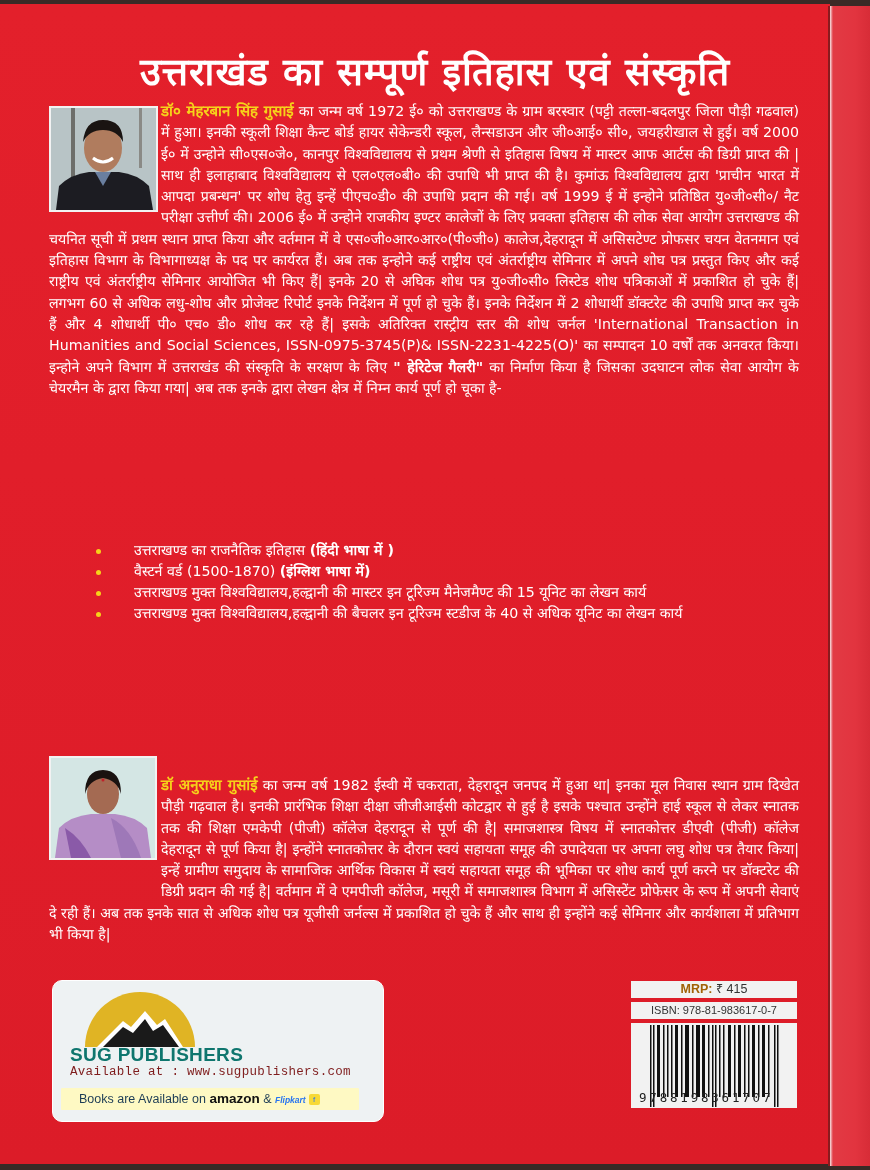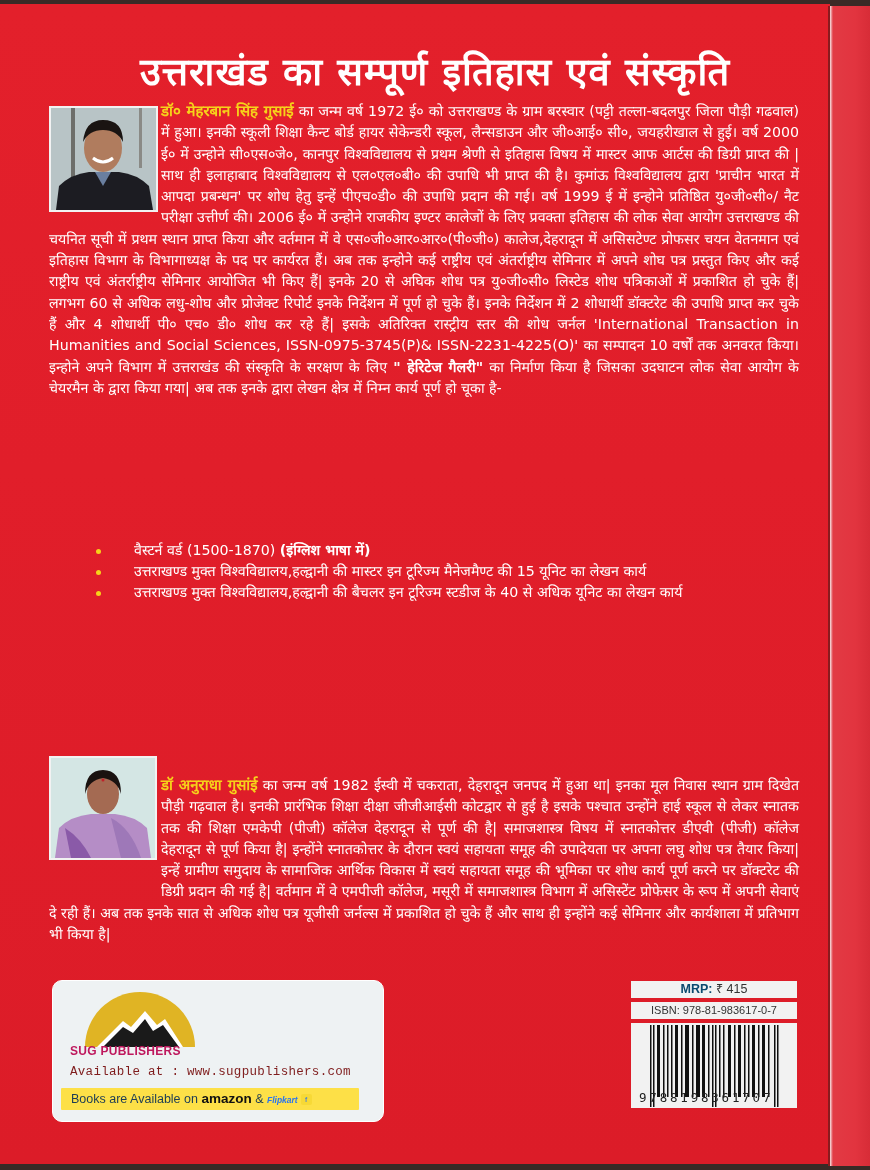--- a/index.html
+++ b/index.html
@@ -47,44 +47,44 @@
     content: ""; position: absolute; left: 6px; top: 9px; width: 5px; height: 5px;
     border-radius: 50%; background: #f6d21a;
   }
   .pub-box {
     position: absolute; left: 52px; top: 980px; width: 330px; height: 140px;
     background: #eef2f3; border-radius: 10px; border: 1px solid #ffffff;
   }
   .pub-logo { position: absolute; left: 30px; top: 8px; width: 114px; height: 60px; }
   .pub-name {
     position: absolute; left: 17px; top: 63px; font-family: "Liberation Sans", sans-serif;
-    font-size: 12px; font-weight: bold; color: #be185d; letter-spacing: 0.3px;
+    font-size: 19px; font-weight: bold; color: #0f766e; letter-spacing: 0.3px;
   }
   .pub-url {
     position: absolute; left: 17px; top: 84px; font-family: Liberation Mono, monospace;
     font-size: 12.5px; color: #7f1d1d; letter-spacing: 0.3px;
   }
   .pub-avail {
     position: absolute; left: 8px; top: 107px; width: 298px; height: 22px;
-    background: #fde047; border-radius: 1px;
+    background: #fef9c3; border-radius: 1px;
     font-family: "Liberation Sans", sans-serif; font-size: 12.5px; color: #1c3c55;
-    line-height: 22px; padding-left: 10px; box-sizing: border-box; white-space: nowrap;
+    line-height: 22px; padding-left: 18px; box-sizing: border-box; white-space: nowrap;
   }
   .amazon { font-weight: bold; color: #111; font-size: 13.5px; }
   .flipkart { font-style: italic; color: #2874f0; font-size: 8.5px; font-weight: bold; }
   .fk-icon {
     display: inline-block; width: 11px; height: 11px; background: #f7d936; border-radius: 2px;
     vertical-align: middle; margin-left: 3px; font-size: 8px; line-height: 11px; text-align: center; color: #2874f0;
   }
   .mrp, .isbn, .barcode {
     position: absolute; left: 631px; width: 166px; background: #f2f2f2;
     font-family: "Liberation Sans", sans-serif; color: #333; text-align: center;
   }
   .mrp { top: 981px; height: 17px; font-size: 12.5px; line-height: 17px; }
-  .mrp b { color: #0c4a6e; }
+  .mrp b { color: #a16207; }
   .isbn { top: 1002px; height: 17px; font-size: 11px; line-height: 17px; }
   .barcode { top: 1023px; height: 85px; }
   .bars { position: absolute; left: 19px; top: 2px; width: 130px; height: 82px; }
   .bar-digits {
     position: absolute; left: 8px; bottom: 3px; width: 150px; font-size: 12.5px;
     letter-spacing: 2.8px; color: #222; text-align: left; font-family: "DejaVu Sans Mono", monospace;
   }
 </style>
 </head>
 <body>
@@ -105,20 +105,21 @@
     <path d="M32 34 Q34 12 52 12 Q72 12 72 34 Q66 22 52 22 Q38 22 32 34 Z" fill="#1a1412"></path>
     <path d="M42 50 Q52 58 62 50" stroke="#fff" stroke-width="3" fill="none"></path>
   </svg>
 </div>
 
 <div class="bio bio1">
   <span class="float-space"></span><span class="name">डॉ० मेहरबान सिंह गुसाई</span><span> का जन्म वर्ष 1972 ई० को उत्तराखण्ड के ग्राम बरस्वार (पट्टी तल्ला-बदलपुर जिला पौड़ी गढवाल) में हुआ। इनकी स्कूली शिक्षा कैन्ट बोर्ड हायर सेकेन्डरी स्कूल, लैन्सडाउन और जी०आई० सी०, जयहरीखाल से हुई। वर्ष 2000 ई० में उन्होने सी०एस०जे०, कानपुर विश्वविद्यालय से प्रथम श्रेणी से इतिहास विषय में मास्टर आफ आर्टस की डिग्री प्राप्त की |साथ ही इलाहाबाद विश्वविद्यालय से एल०एल०बी० की उपाधि भी प्राप्त की है। कुमांऊ विश्वविद्यालय द्वारा 'प्राचीन भारत में आपदा प्रबन्धन' पर शोध हेतु इन्हें पीएच०डी० की उपाधि प्रदान की गई। वर्ष 1999 ई में इन्होने प्रतिष्ठित यु०जी०सी०/ नैट परीक्षा उत्तीर्ण की। 2006 ई० में उन्होने राजकीय इण्टर कालेजों के लिए प्रवक्ता इतिहास की लोक सेवा आयोग उत्तराखण्ड की चयनित सूची में प्रथम स्थान प्राप्त किया और वर्तमान में वे एस०जी०आर०आर०(पी०जी०) कालेज,देहरादून में असिसटेण्ट प्रोफसर चयन वेतनमान एवं इतिहास विभाग के विभागाध्यक्ष के पद पर कार्यरत हैं। अब तक इन्होने कई राष्ट्रीय एवं अंतर्राष्ट्रीय सेमिनार में अपने शोघ पत्र प्रस्तुत किए और कई राष्ट्रीय एवं अंतर्राष्ट्रीय सेमिनार आयोजित भी किए हैं| इनके 20 से अघिक शोध पत्र यु०जी०सी० लिस्टेड शोध पत्रिकाओं में प्रकाशित हो चुके हैं| लगभग 60 से अधिक लधु-शोघ और प्रोजेक्ट रिपोर्ट इनके निर्देशन में पूर्ण हो चुके हैं। इनके निर्देशन में 2 शोधार्थी डॉक्टरेट की उपाधि प्राप्त कर चुके हैं और 4 शोधार्थी पी० एच० डी० शोध कर रहे हैं| इसके अतिरिक्त रास्ट्रीय स्तर की शोध जर्नल 'International Transaction in Humanities and Social Sciences, ISSN-0975-3745(P)&amp; ISSN-2231-4225(O)' का सम्पादन 10 वर्षों तक अनवरत किया। इन्होने अपने विभाग में उत्तराखंड की संस्कृति के सरक्षण के लिए </span><span class="bold">" हेरिटेज गैलरी"</span><span> का निर्माण किया है जिसका उदघाटन लोक सेवा आयोग के चेयरमैन के द्वारा किया गया| अब तक इनके द्वारा लेखन क्षेत्र में निम्न कार्य पूर्ण हो चूका है-</span>
 </div>
 
 <ul class="works">
+  <li><span>उत्तराखण्ड का राजनैतिक इतिहास </span><span class="bold">(हिंदी भाषा में )</span></li>
   <li><span>वैस्टर्न वर्ड (1500-1870) </span><span class="bold">(इंग्लिश भाषा में)</span></li>
   <li><span>उत्तराखण्ड मुक्त विश्वविद्यालय,हल्द्वानी की मास्टर इन टूरिज्म मैनेजमैण्ट की  15  यूनिट का लेखन कार्य</span></li>
   <li><span>उत्तराखण्ड मुक्त विश्वविद्यालय,हल्द्वानी की बैचलर इन टूरिज्म स्टडीज के 40  से अधिक यूनिट का लेखन कार्य</span></li>
 </ul>
 
 <div class="photo photo2">
   <svg width="104" height="100" viewBox="0 0 104 100">
     <rect width="104" height="100" fill="#d4e6e4"></rect>
     <path d="M4 100 L8 70 Q20 58 40 56 L64 56 Q84 58 96 70 L100 100 Z" fill="#b58dc6"></path>
     <path d="M14 70 Q30 80 40 100 L20 100 Z" fill="#8a5aa8"></path>

